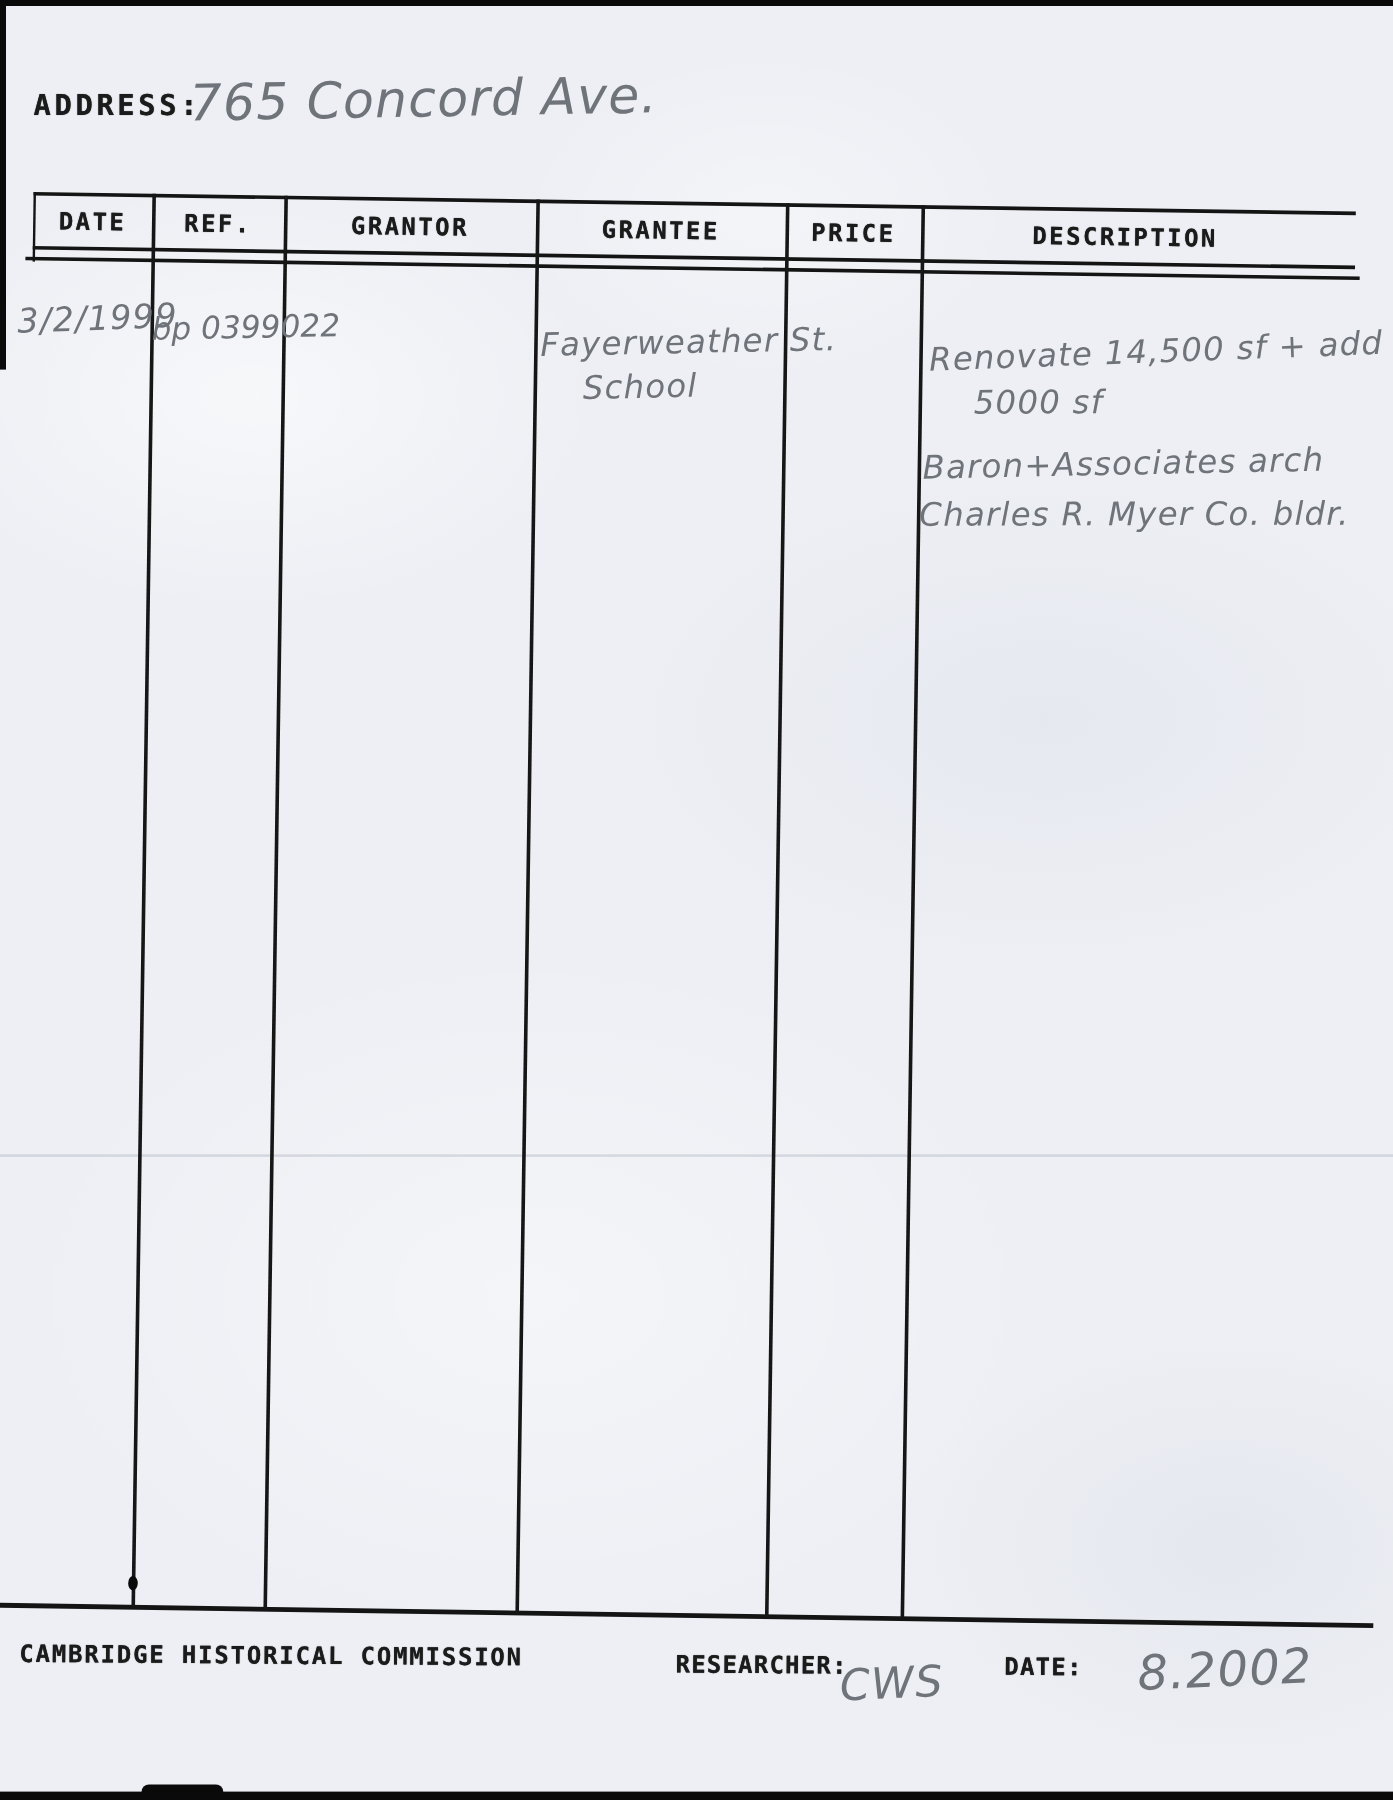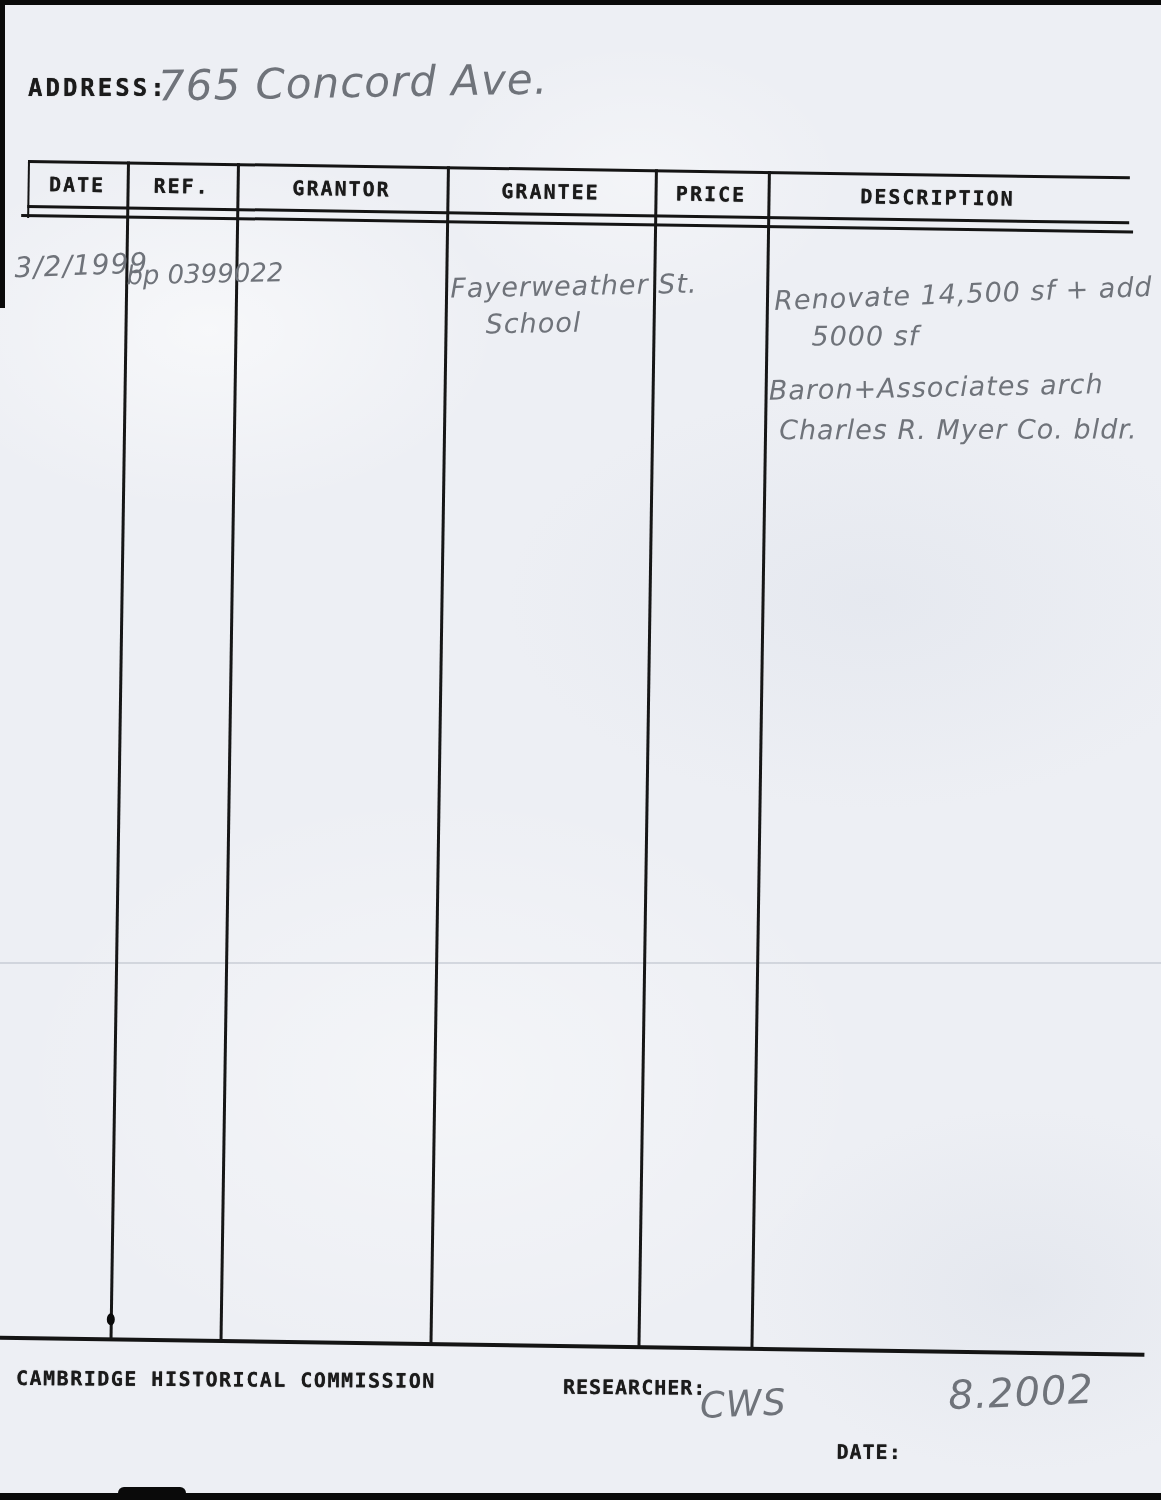--- a/index.html
+++ b/index.html
@@ -75,24 +75,24 @@
     <div class="typed hdr" style="left:627px; width:113px;">PRICE</div>
     <div class="typed hdr" style="left:740px; width:340px;">DESCRIPTION</div>
 
     <div class="hand" style="left:-12px; top:88px; font-size:28px; transform:rotate(-3deg);">3/2/1999</div>
     <div class="hand" style="left:100px; top:96px; font-size:26px; letter-spacing:0; transform:rotate(-2deg);">bp 0399022</div>
     <div class="hand" style="left:424px; top:102px; font-size:27px; transform:rotate(-2deg);">Fayerweather St.</div>
     <div class="hand" style="left:460px; top:140px; font-size:27px; transform:rotate(-2deg);">School</div>
     <div class="hand" style="left:748px; top:104px; font-size:27px; transform:rotate(-3deg);">Renovate 14,500 sf + add</div>
     <div class="hand" style="left:786px; top:148px; font-size:27px; transform:rotate(-1deg);">5000 sf</div>
     <div class="hand" style="left:744px; top:198px; font-size:27px; transform:rotate(-2deg);">Baron+Associates arch</div>
-    <div class="hand" style="left:742px; top:240px; font-size:27px; transform:rotate(-1deg);margin-left:13px;">Charles R. Myer Co. bldr.</div>
+    <div class="hand" style="left:742px; top:240px; font-size:27px; transform:rotate(-1deg);">Charles R. Myer Co. bldr.</div>
   </div>
 
   <div class="footer-wrap">
     <div class="typed" style="left:16px; top:1366px; font-size:20px; letter-spacing:1.5px;">CAMBRIDGE HISTORICAL COMMISSION</div>
     <div class="typed" style="left:563px; top:1371px; font-size:20px; letter-spacing:1px;">RESEARCHER:</div>
     <div class="hand" style="left:700px; top:1378px; font-size:36px; transform:rotate(-3deg);">CWS</div>
-    <div class="typed" style="left:837px; top:1434px; font-size:20px; letter-spacing:1px;">DATE:</div>
+    <div class="typed" style="left:837px; top:1371px; font-size:20px; letter-spacing:1px;">DATE:</div>
     <div class="hand" style="left:948px; top:1362px; font-size:40px; transform:rotate(-3deg);">8.2002</div>
   </div>
 
 </div>
 
 </body></html>

